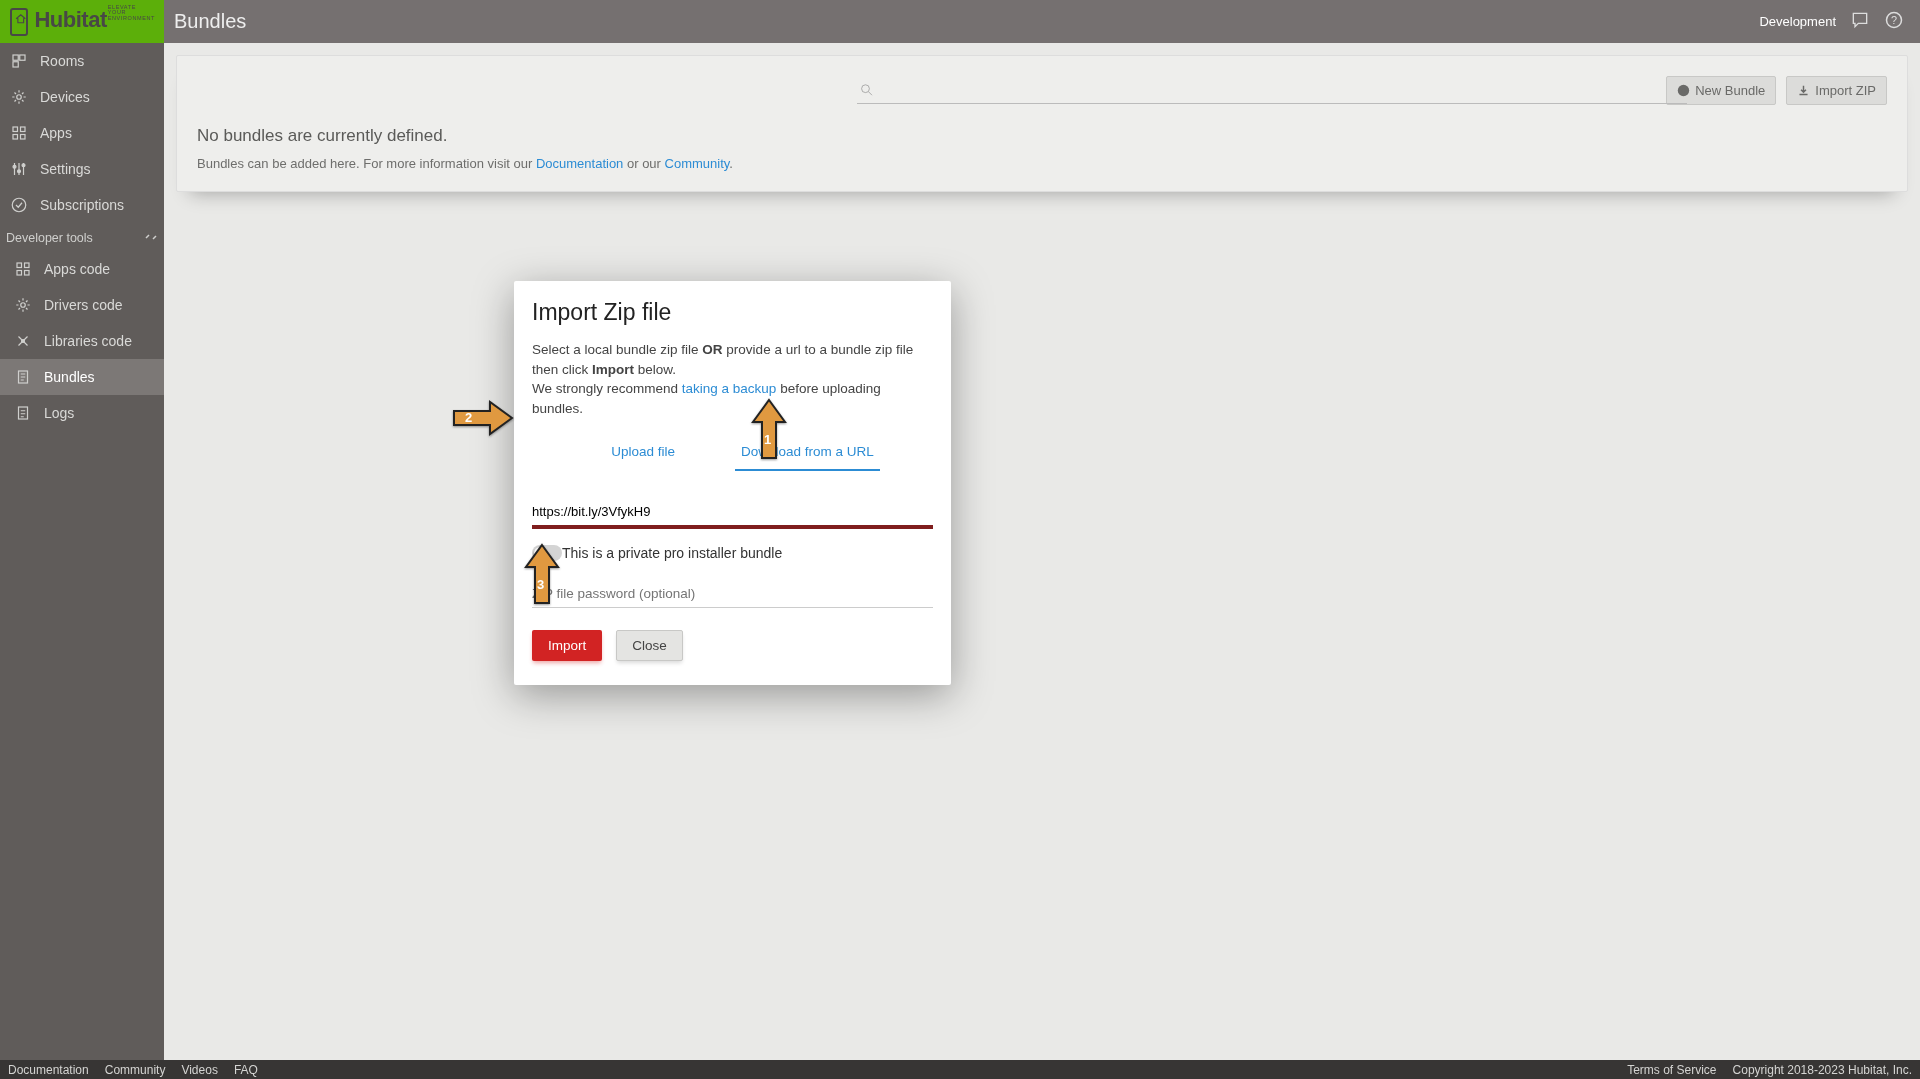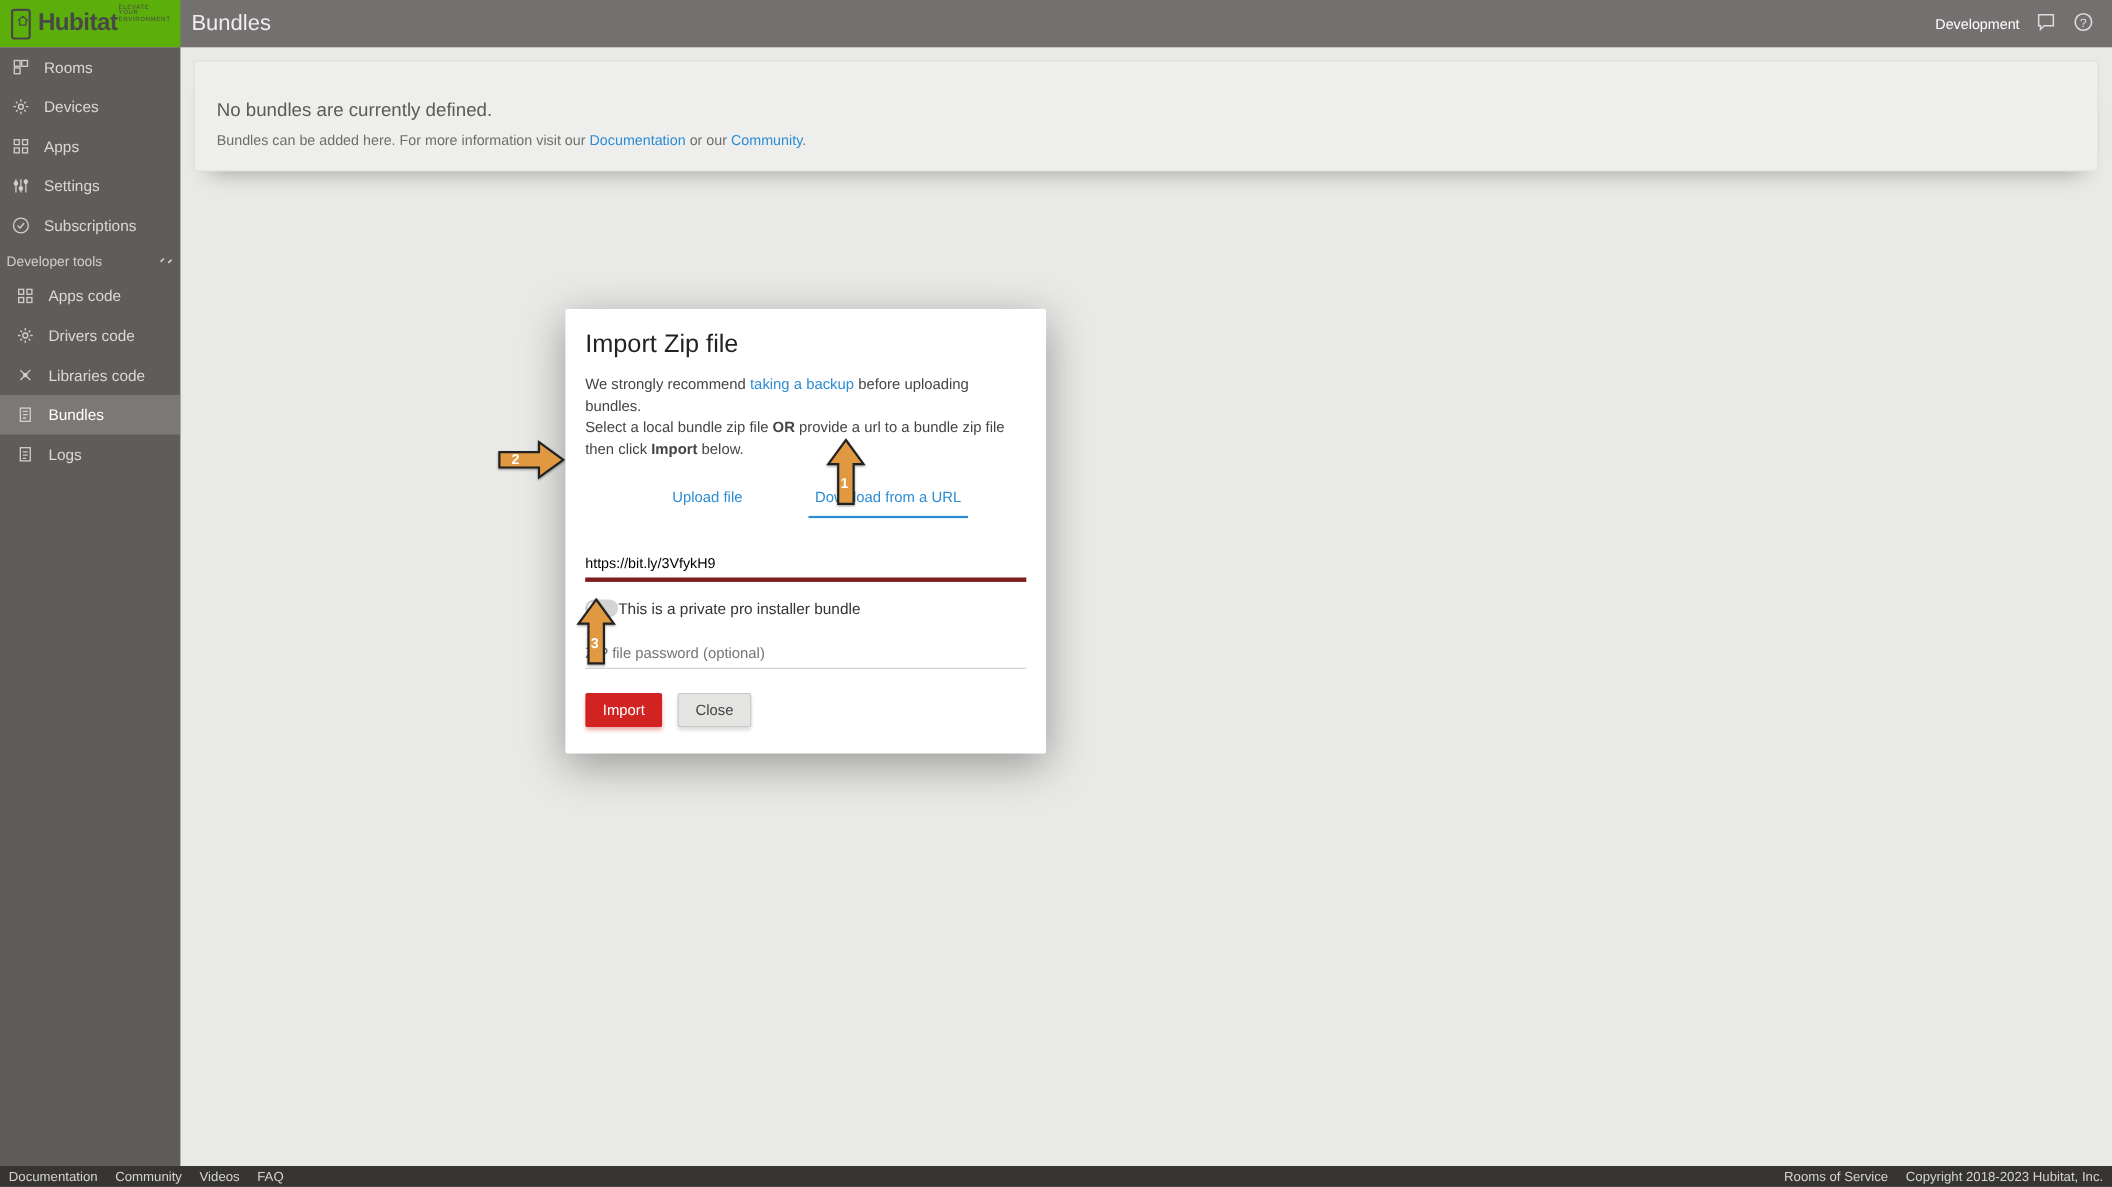--- a/index.html
+++ b/index.html
@@ -206,34 +206,56 @@
           <rect x="6" y="4" width="12" height="16"></rect>
           <path d="M9 9h6M9 13h6M9 17h4"></path>
         </svg>
       </span>
     <span>Logs</span>
   </div>
 </div>
 
 <div class="main">
   <div class="panel">
+    <div class="panel-top">
+      <div class="search-wrap">
+        <svg viewBox="0 0 24 24">
+            <circle cx="10" cy="10" r="6"></circle>
+            <path d="M15 15l5 5"></path>
+          </svg>
+        <input class="search-input" style="">
+      </div>
+      <button class="btn">
+        <svg viewBox="0 0 16 16">
+            <circle cx="8" cy="8" r="7"></circle>
+            <path d="M8 5v6M5 8h6" stroke="#6a6a68" stroke-width="1.8"></path>
+          </svg>
+        <span>New Bundle</span>
+      </button>
+      <button class="btn">
+        <svg viewBox="0 0 16 16">
+            <path d="M8 2v8M5 7l3 3 3-3M3 13h10" stroke="#6a6a68" stroke-width="1.8" fill="none"></path>
+          </svg>
+        <span>Import ZIP</span>
+      </button>
+    </div>
     <div class="empty-title">No bundles are currently defined.</div>
     <div class="empty-sub">
       <span>Bundles can be added here. For more information visit our </span><a href="#">Documentation</a><span> or our </span><a href="#">Community</a><span>.</span>
     </div>
   </div>
 </div>
 
 <div class="modal">
   <h2>Import Zip file</h2>
   <p>
-    <span>We strongly recommend </span><a href="#">taking a backup</a><span> before uploading bundles.</span>
+    <span>Select a local bundle zip file </span><b>OR</b><span> provide a url to a bundle zip file then click </span><b>Import</b><span> below.</span>
   </p>
   <p>
-    <span>Select a local bundle zip file </span><b>OR</b><span> provide a url to a bundle zip file then click </span><b>Import</b><span> below.</span>
+    <span>We strongly recommend </span><a href="#">taking a backup</a><span> before uploading bundles.</span>
   </p>
   <div class="tabs">
     <div class="tab">Upload file</div>
     <div class="tab active">Download from a URL</div>
   </div>
   <input class="url-input" value="https://bit.ly/3VfykH9" style="">
   <div class="toggle-row">
     <div class="toggle">
         <div class="knob"></div>
       </div>
@@ -264,16 +286,16 @@
   </svg>
   <span class="num" style="left:15px; top:34px;">3</span>
 </div>
 
 <div class="bottom-bar">
   <span>Documentation</span>
   <span>Community</span>
   <span>Videos</span>
   <span>FAQ</span>
   <div class="right">
-    <span>Rooms of Service</span>
+    <span>Terms of Service</span>
     <span>Copyright 2018-2023 Hubitat, Inc.</span>
   </div>
 </div>
 
 </body></html>

